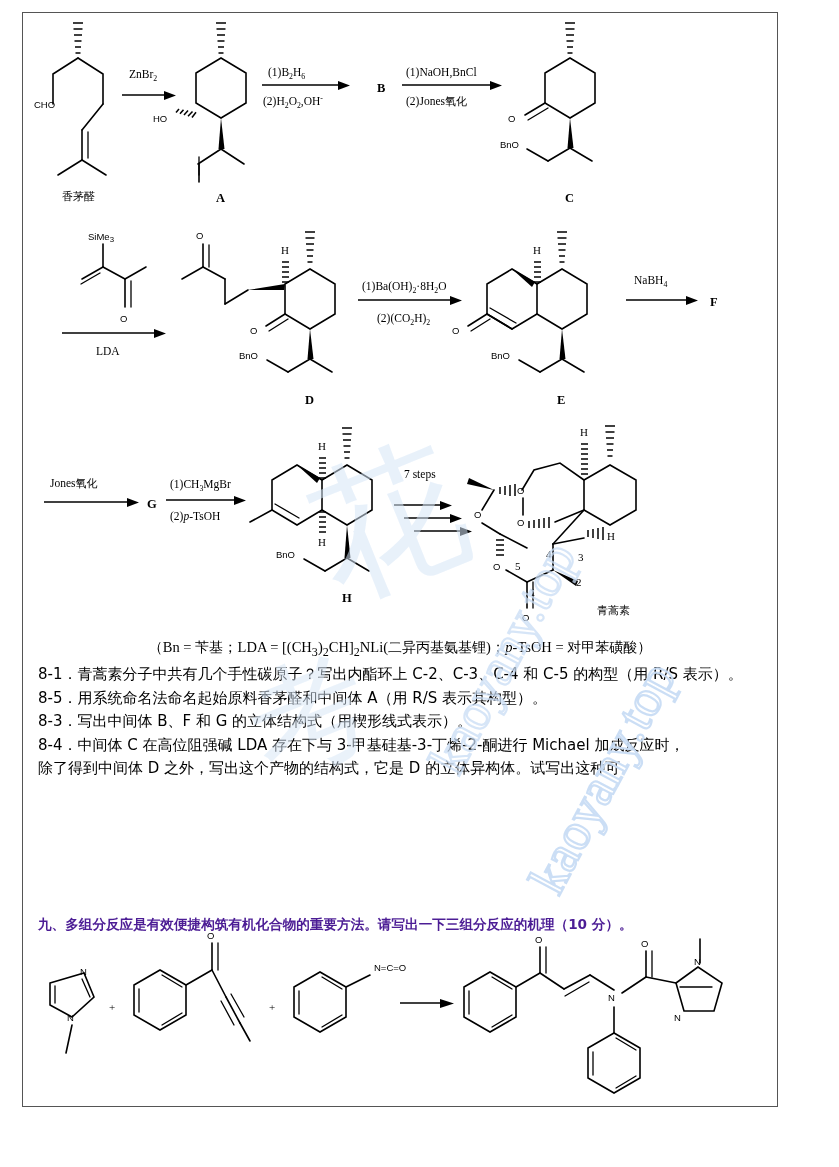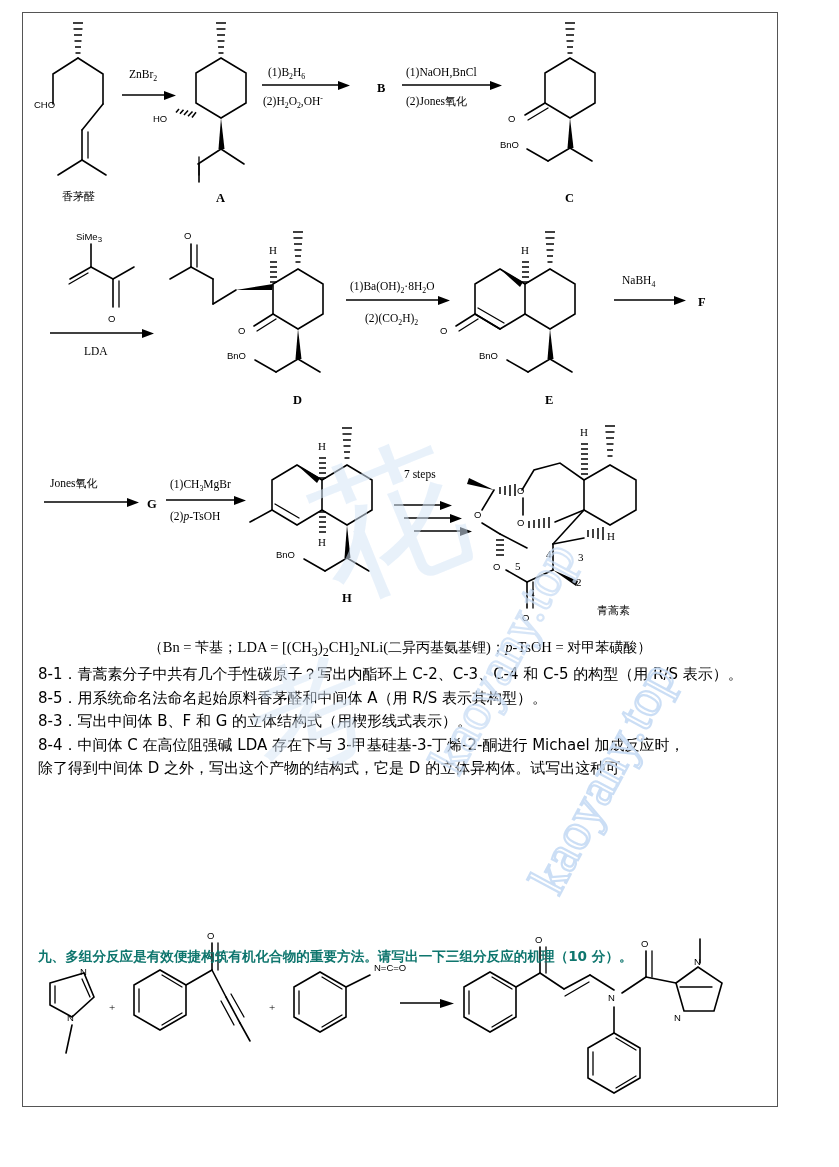--- a/index.html
+++ b/index.html
@@ -126,25 +126,25 @@
     line-height: 23.5px;
     color: #000;
     white-space: nowrap;
     letter-spacing: 0px;
   }
   .qline.indent { padding-left: 26px; }
 
   .section-head {
     position: absolute;
     left: 38px;
-    top: 948px;
+    top: 916px;
     font-family: "DejaVu Sans", sans-serif;
     font-size: 13.6px;
     font-weight: bold;
-    color: #0f766e;
+    color: #4c1d95;
     z-index: 3;
     white-space: nowrap;
   }
 </style>
 </head>
 <body>
 
 <div id="page-frame"></div>
 
 <svg id="watermark" viewBox="0 0 839 1167">
@@ -253,21 +253,21 @@
     <path class="wedge" d="M548,106 L545.5,136 L551.5,136 Z"></path>
     <path class="bond" d="M548,136 L526,149"></path>
     <path class="bond" d="M526,149 L505,137"></path>
     <text class="atom" x="478" y="136">BnO</text>
     <path class="bond" d="M548,136 L570,149"></path>
   </g>
   <text class="cmpd-label" x="543" y="190">C</text>
 </svg>
 </div>
 
-<div class="scheme" style="left:26px; top:222px; width:756px; height:195px;">
+<div class="scheme" style="left:38px; top:222px; width:756px; height:195px;">
 <svg width="756" height="195" viewBox="0 0 756 195">
 
   <g>
     <text class="atom" x="50" y="18">SiMe<tspan class="sub" dy="2">3</tspan></text>
     <path class="bond" d="M65,22 L65,45"></path>
     <path class="bond" d="M65,45 L44,57"></path>
     <path class="bond-thin" d="M62,51 L43,62"></path>
     <path class="bond" d="M65,45 L87,57"></path>
     <path class="bond" d="M87,57 L87,85"></path>
     <path class="bond-thin" d="M93,59 L93,85"></path>

